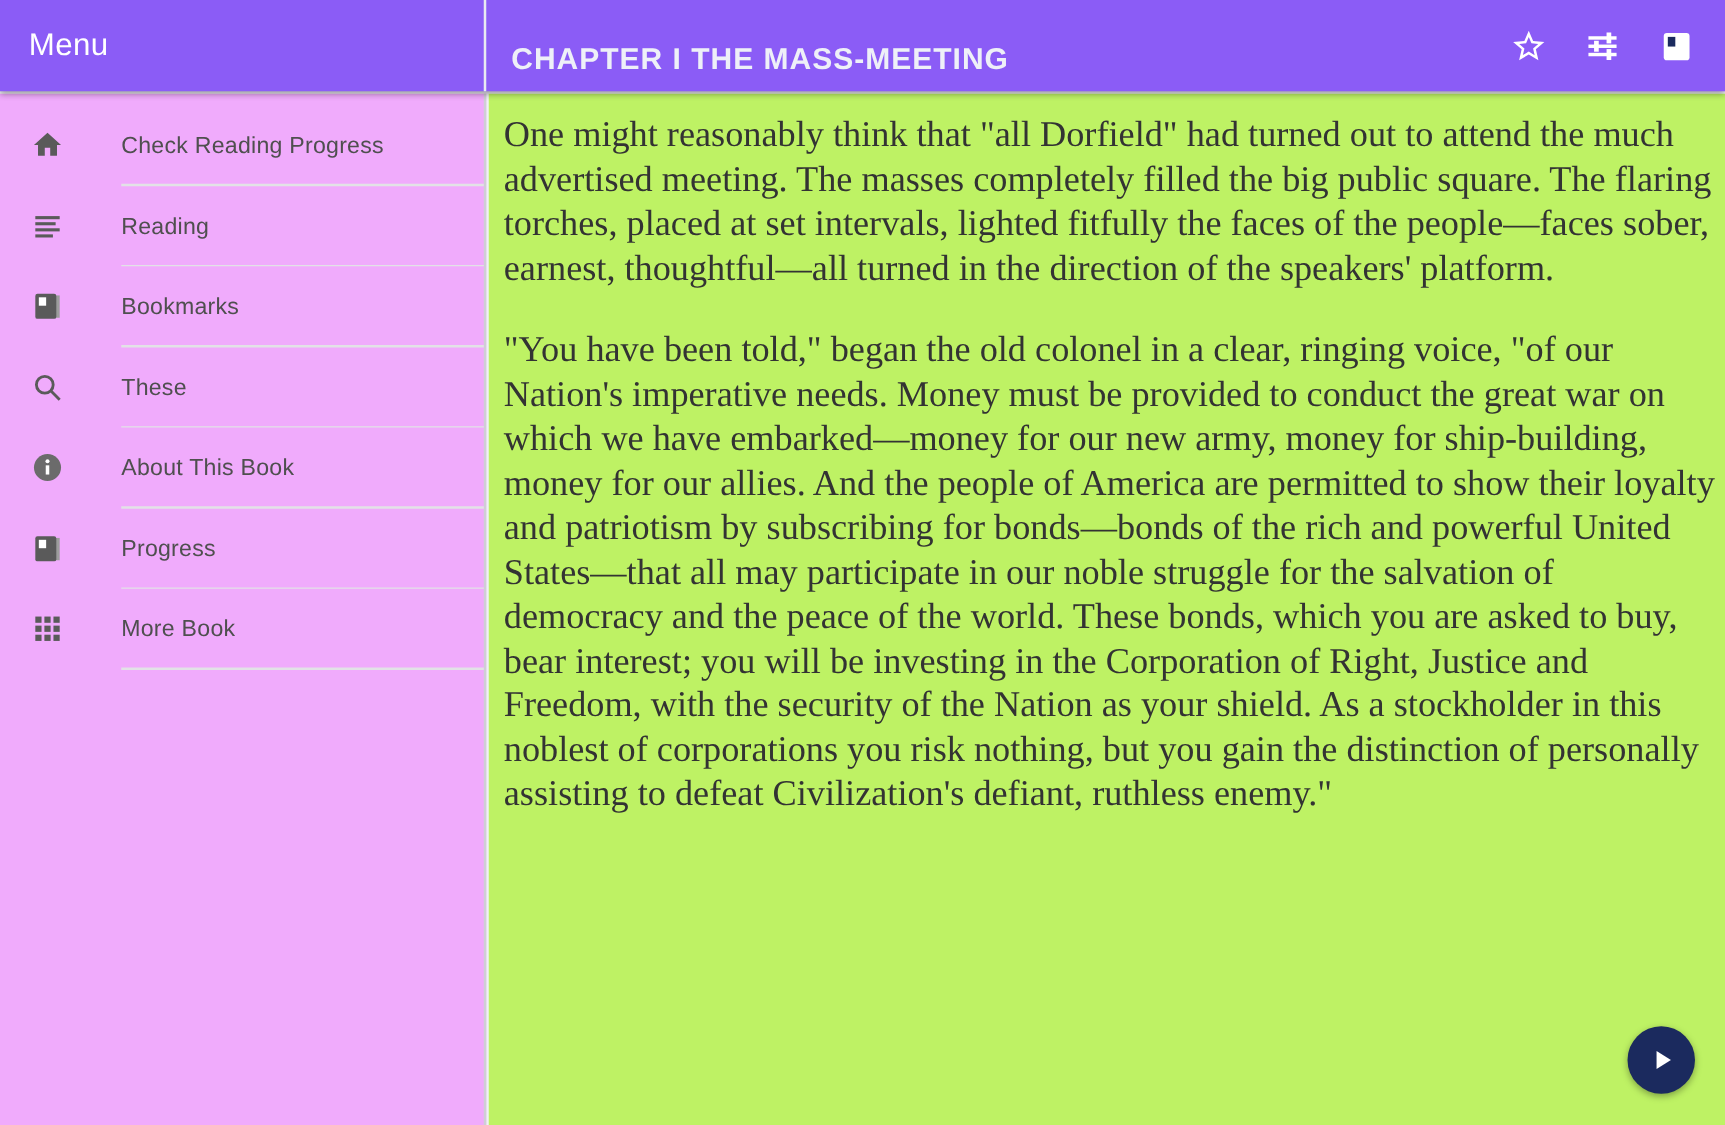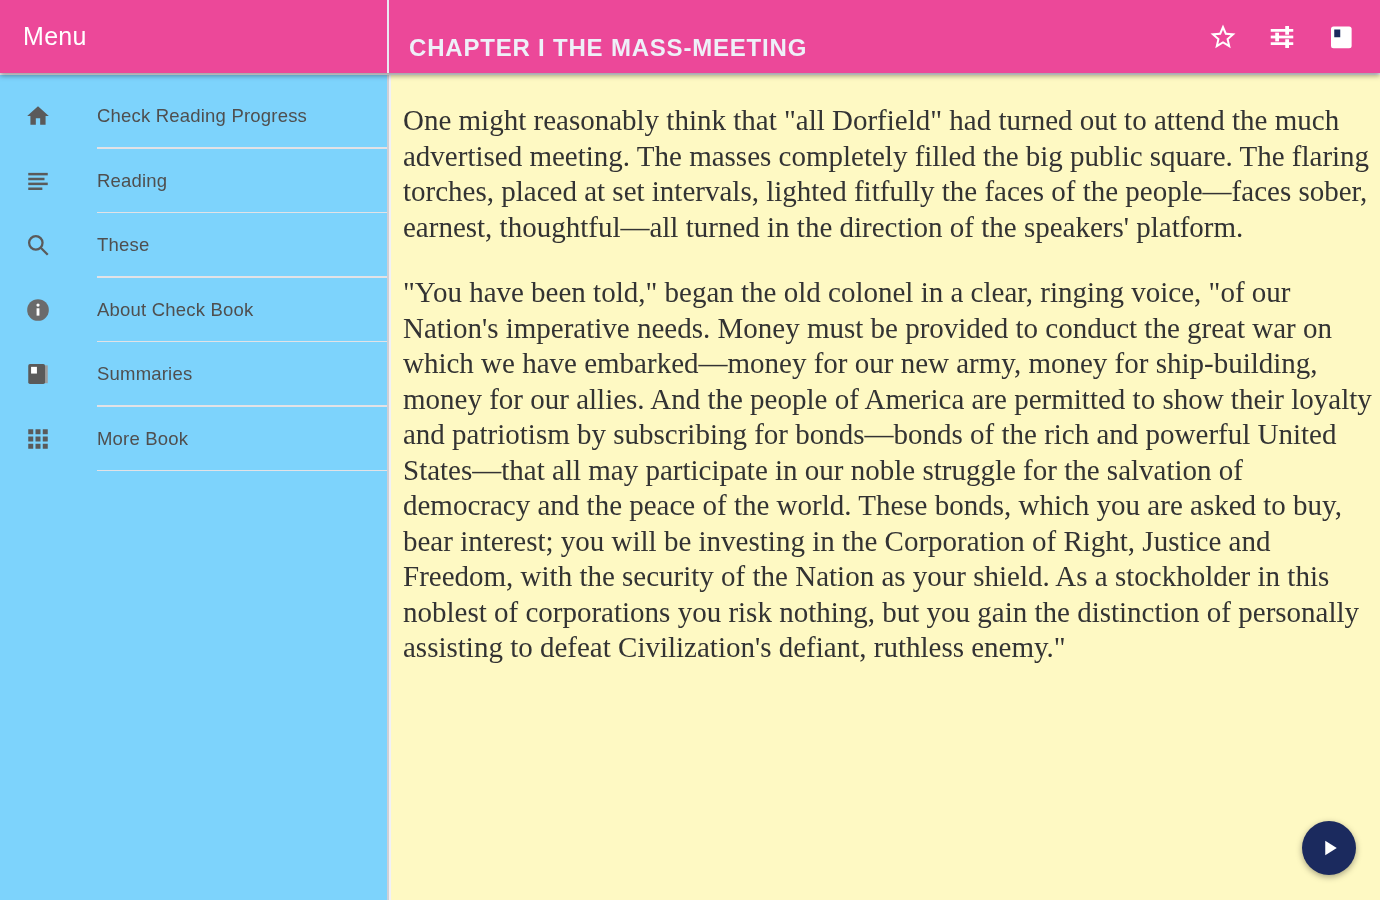--- a/index.html
+++ b/index.html
@@ -6,21 +6,21 @@
   html, body { width: 1380px; height: 900px; overflow: hidden; }
   body {
     font-family: "Liberation Sans", sans-serif;
     background: #f1f1f6;
     position: relative;
   }
 
   
   .appbar {
     position: absolute; top: 0; left: 0; width: 1380px; height: 73px;
-    background: #ec4899;
+    background: #8b5cf6;
     display: flex; align-items: center;
     box-shadow: 0 3px 5px rgba(0,0,0,0.35);
     z-index: 10;
   }
   .appbar-left {
     width: 387px; height: 100%;
     display: flex; align-items: center;
     padding-left: 23px;
     flex: 0 0 auto;
   }
@@ -43,21 +43,21 @@
   .appbar-actions .icon-btn {
     width: 30px; height: 30px; display: flex; align-items: center; justify-content: center;
     background: none; border: none; cursor: pointer; padding: 0;
   }
   .appbar-actions svg { width: 30px; height: 30px; display: block; }
 
   
   .sidebar {
     position: absolute; top: 75px; left: 0; bottom: 0;
     width: 389px;
-    background: #7dd3fc;
+    background: #f0abfc;
     border-right: 2px solid #cfcfd5;
     padding-top: 9px;
   }
   .side-item {
     height: 64.5px;
     display: flex; align-items: center;
     position: relative;
     cursor: pointer;
   }
   .side-item .side-icon {
@@ -73,22 +73,22 @@
   }
   .side-item::after {
     content: "";
     position: absolute; left: 97px; right: 0; bottom: 0;
     height: 1.5px; background: #e2e2e6;
   }
 
   
   .content {
     position: absolute; top: 75px; left: 391px; right: 0; bottom: 0;
-    background: #fef9c3;
-    padding: 28px 8px 0 12px;
+    background: #bef264;
+    padding: 16px 8px 0 12px;
     overflow: hidden;
   }
   .content p {
     font-family: "Liberation Serif", serif;
     font-size: 29px;
     line-height: 35.5px;
     color: #333333;
     margin-bottom: 30px;
     text-align: left;
   }
@@ -163,51 +163,61 @@
       <svg viewBox="0 0 24 24" fill="#5a5a5a">
         <rect x="3" y="4.5" width="18" height="2.3"></rect>
         <rect x="3" y="9" width="15" height="2.3"></rect>
         <rect x="3" y="13.5" width="18" height="2.3"></rect>
         <rect x="3" y="18" width="13" height="2.3"></rect>
       </svg>
     </span>
     <span class="side-label">Reading</span>
   </div>
 
+  <div class="side-item">
+    <span class="side-icon">
+      <svg viewBox="0 0 24 24">
+        <rect x="18" y="4" width="3" height="16.5" fill="#9d9d9d"></rect>
+        <rect x="3" y="2.8" width="15.5" height="18.5" rx="1.6" fill="#5a5a5a"></rect>
+        <rect x="5.6" y="5.4" width="5.4" height="6.2" fill="#ffffff"></rect>
+      </svg>
+    </span>
+    <span class="side-label">Bookmarks</span>
+  </div>
 
   <div class="side-item">
     <span class="side-icon">
       <svg viewBox="0 0 24 24" fill="none" stroke="#5a5a5a" stroke-width="2.1">
         <circle cx="10" cy="10" r="6.2"></circle>
         <line x1="14.8" y1="14.8" x2="21" y2="21"></line>
       </svg>
     </span>
     <span class="side-label">These</span>
   </div>
 
   <div class="side-item">
     <span class="side-icon">
       <svg viewBox="0 0 24 24">
         <circle cx="12" cy="12" r="10" fill="#6b6b6b"></circle>
         <rect x="10.7" y="10.4" width="2.6" height="6.8" fill="#ffffff"></rect>
         <circle cx="12" cy="7.4" r="1.5" fill="#ffffff"></circle>
       </svg>
     </span>
-    <span class="side-label">About Check Book</span>
+    <span class="side-label">About This Book</span>
   </div>
 
   <div class="side-item">
     <span class="side-icon">
       <svg viewBox="0 0 24 24">
         <rect x="18" y="4" width="3" height="16.5" fill="#9d9d9d"></rect>
         <rect x="3" y="2.8" width="15.5" height="18.5" rx="1.6" fill="#5a5a5a"></rect>
         <rect x="5.6" y="5.4" width="5.4" height="6.2" fill="#ffffff"></rect>
       </svg>
     </span>
-    <span class="side-label">Summaries</span>
+    <span class="side-label">Progress</span>
   </div>
 
   <div class="side-item">
     <span class="side-icon">
       <svg viewBox="0 0 24 24" fill="#5a5a5a">
         <rect x="3" y="3" width="4.6" height="4.6"></rect>
           <rect x="9.7" y="3" width="4.6" height="4.6"></rect>
           <rect x="16.4" y="3" width="4.6" height="4.6"></rect>
         <rect x="3" y="9.7" width="4.6" height="4.6"></rect>
           <rect x="9.7" y="9.7" width="4.6" height="4.6"></rect>

